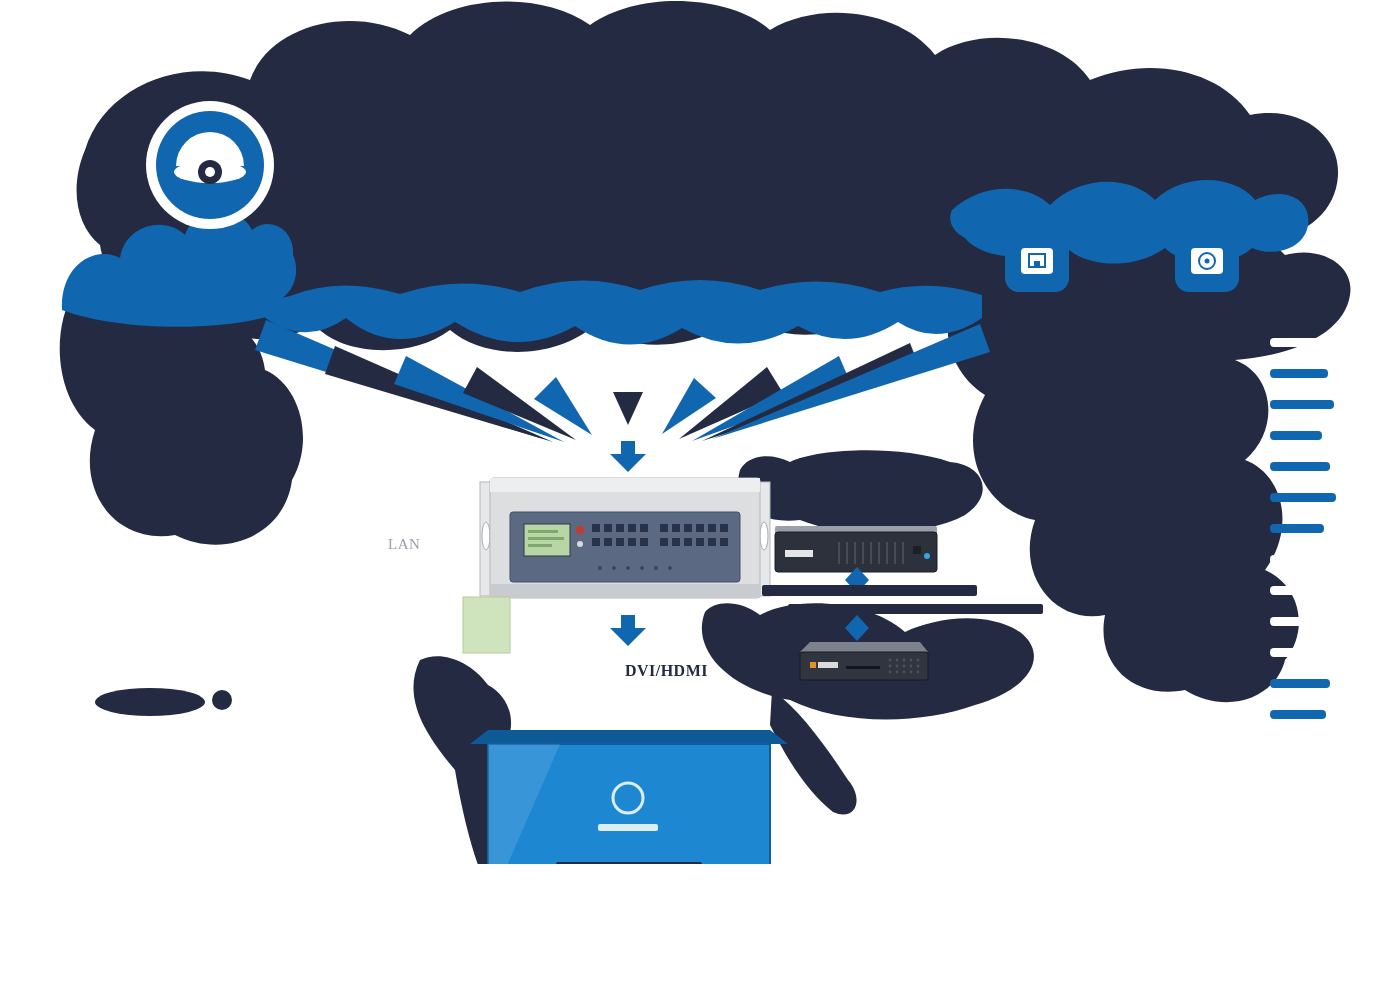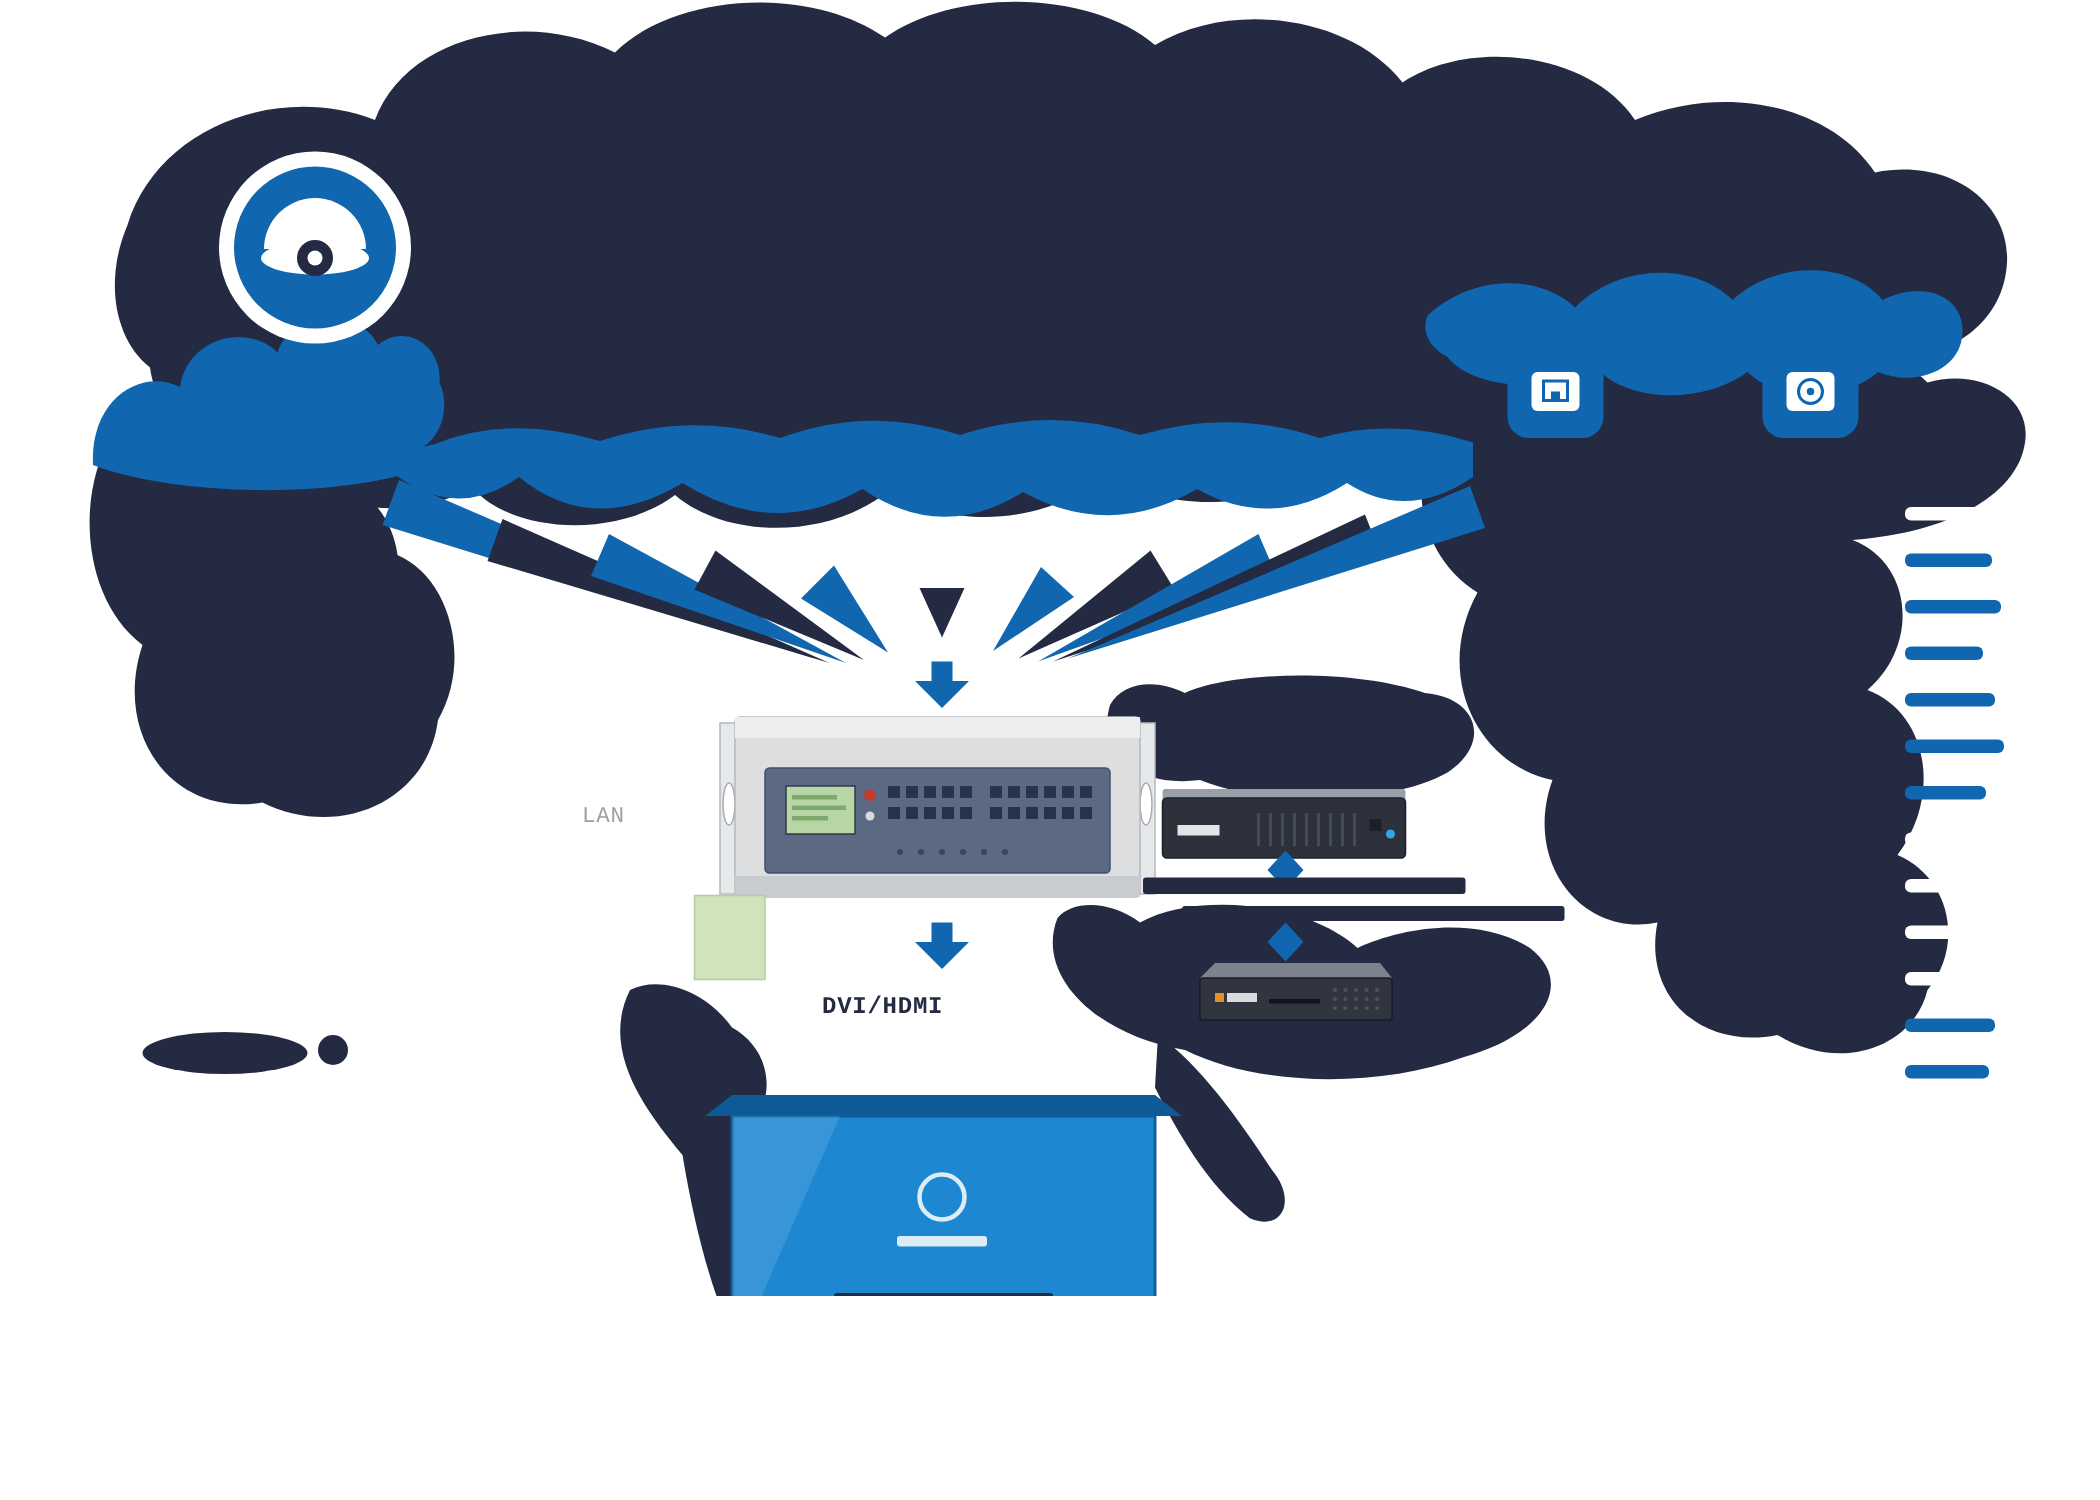--- a/index.html
+++ b/index.html
@@ -1,30 +1,30 @@
 <!DOCTYPE html>
 <html style="--c-primary_blue: #1166b0; --c-dark_navy: #232a42; --c-screen_blue: #1d87d2; --c-screen_edge: #0d5a97; --c-lcd_green: #b7d5a5; --c-chassis_gray: #dcdee0; --c-panel_slate: #5b6a82; --c-rack_dark: #2c313c; --c-desktop_dark: #30353f; --c-accent_green: #cfe3bd; --c-led_blue: #35a3e8;"><head>
 <meta charset="utf-8">
 <style>
   html,body{margin:0;padding:0;background:#ffffff;}
   .canvas{
     position:relative;width:1400px;height:864px;background:#ffffff;overflow:hidden;
-    font-family:Liberation Mono, monospace;
+    font-family:Liberation Serif, serif;
   }
   svg{position:absolute;left:0;top:0;}
   .fill-dark{fill:var(--c-dark_navy,#232a42);}
   .fill-blue{fill:var(--c-primary_blue,#1166b0);}
   .fill-white{fill:#ffffff;}
   .stroke-blue{stroke:var(--c-primary_blue,#1166b0);}
   .label-lan{
     position:absolute;left:388px;top:536px;width:60px;
     color:#9aa0a8;font-size:15px;letter-spacing:.5px;
   }
   .label-dvi{
-    position:absolute;left:548px;top:662px;width:160px;text-align:left;
+    position:absolute;left:548px;top:662px;width:160px;text-align:right;
     color:var(--c-dark_navy,#232a42);font-size:16px;font-weight:bold;letter-spacing:.5px;
   }
 </style>
 </head>
 <body>
 
 <div class="canvas">
 
   <svg width="1400" height="1000" viewBox="0 0 1400 1000">
 

